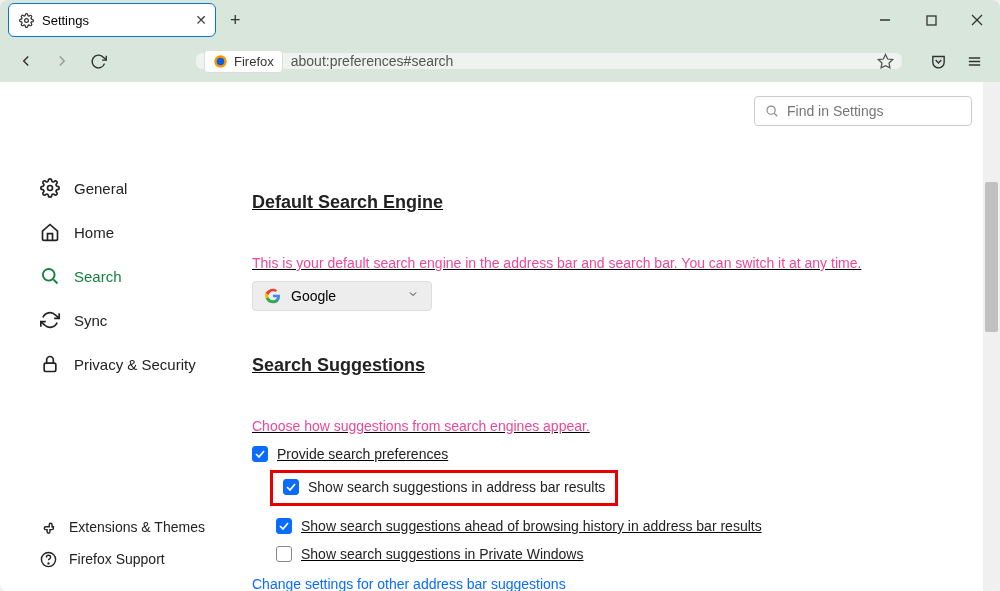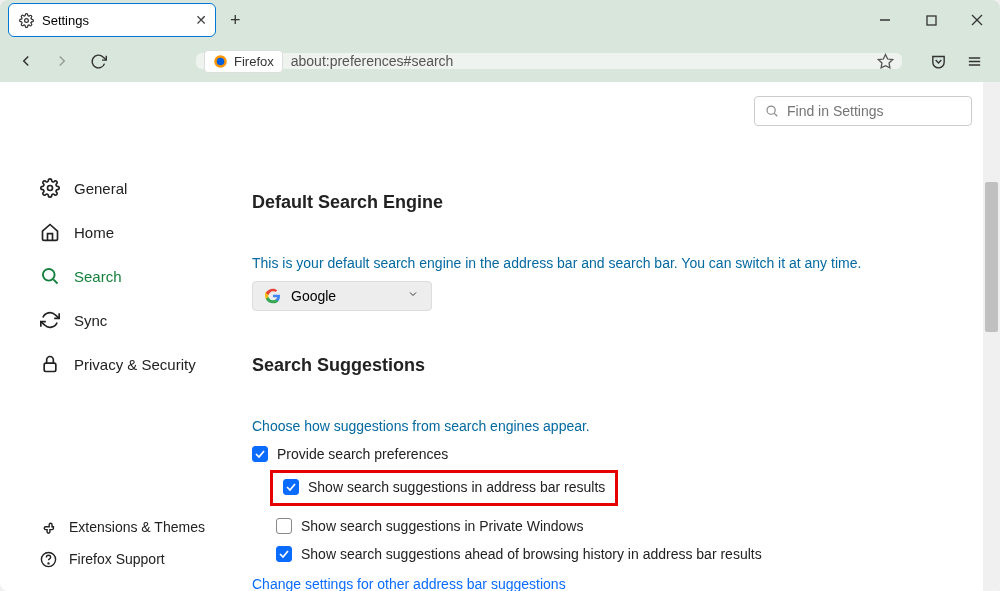--- a/index.html
+++ b/index.html
@@ -24,26 +24,26 @@
     .toolbar-right { display:flex; gap:4px; margin-left:8px;}
 
     
     .browser-content { display:flex; height: calc(591px - 82px); background:#fff; position:relative; }
     .sidebar { width: 252px; padding: 84px 16px 16px 40px; font-size:15px; color:#222; display:flex; flex-direction:column; }
     .side-item { display:flex; align-items:center; gap:14px; height:44px; cursor:default; border-radius:4px; }
     .side-item.active { color:#15803d;text-align:right; }
     .side-bottom { margin-top:auto; }
     .side-bottom .side-item { height:32px; font-size:14px; gap:12px; }
 
-    .main { flex:1; padding: 14px 24px 16px 0; position:relative; overflow:hidden; }
+    .main { flex:1; padding: 14px 24px 16px 0; position:relative; overflow:hidden;text-decoration:underline; }
     .find-box { position:absolute; right:28px; top:14px; width:218px; height:30px; border:1px solid #ccc; border-radius:4px; display:flex; align-items:center; padding:0 10px; gap:8px; font-size:14px; color:#888; background:#fff;}
     .find-box input { border:none; outline:none; font-size:14px; color:#333; width:100%; background:transparent;}
 
     h2.section-title { font-size:18px; font-weight:600; color:#222; margin-bottom:8px;}
-    .section-desc { font-size:14px; color:#0369a1; margin-bottom:10px;margin-top:42px; }
+    .section-desc { font-size:14px; color:#ec4899; margin-bottom:10px;margin-top:42px; }
     .main-inner { padding-top: 96px; max-width:720px;}
     .engine-select { display:inline-flex; align-items:flex-start; background:#ededee; border:1px solid #ddd; border-radius:4px; padding:6px 12px; gap:10px; min-width:180px; font-size:14px;}
     .engine-select .caret { margin-left:auto;}
 
     .sect2 { margin-top:44px;}
     .chk-row { display:flex; align-items:center; gap:9px; font-size:14px; color:#222; margin-top:12px;}
     .chk-row.indent { margin-left:24px;}
     .chk { width:16px; height:16px; border:1px solid #888; border-radius:3px; display:flex; align-items:center; justify-content:center; background:#fff;}
     .chk.checked { background:#0a6cff; border-color:#0a6cff;}
     .chk.checked svg { display:block;}
@@ -265,33 +265,33 @@
             <span class="chk checked">
                 <svg width="12" height="12" viewBox="0 0 24 24" fill="none" stroke="#fff" stroke-width="3.5">
                   <polyline points="4 12 10 18 20 6"></polyline>
                 </svg>
               </span>
             <span>Show search suggestions in address bar results</span>
           </label>
         </div>
 
         <label class="chk-row indent">
-          <span class="chk"></span>
-          <span>Show search suggestions in Private Windows</span>
-        </label>
-
-        <label class="chk-row indent">
           <span class="chk checked">
               <svg width="12" height="12" viewBox="0 0 24 24" fill="none" stroke="#fff" stroke-width="3.5">
                 <polyline points="4 12 10 18 20 6"></polyline>
               </svg>
             </span>
           <span>Show search suggestions ahead of browsing history in address bar results</span>
         </label>
 
+        <label class="chk-row indent">
+          <span class="chk"></span>
+          <span>Show search suggestions in Private Windows</span>
+        </label>
+
         <a class="link-text">Change settings for other address bar suggestions</a>
       </div>
     </div>
   </div>
 
   <div class="scroll-track">
     <div class="scroll-thumb"></div>
   </div>
 </div>
 

